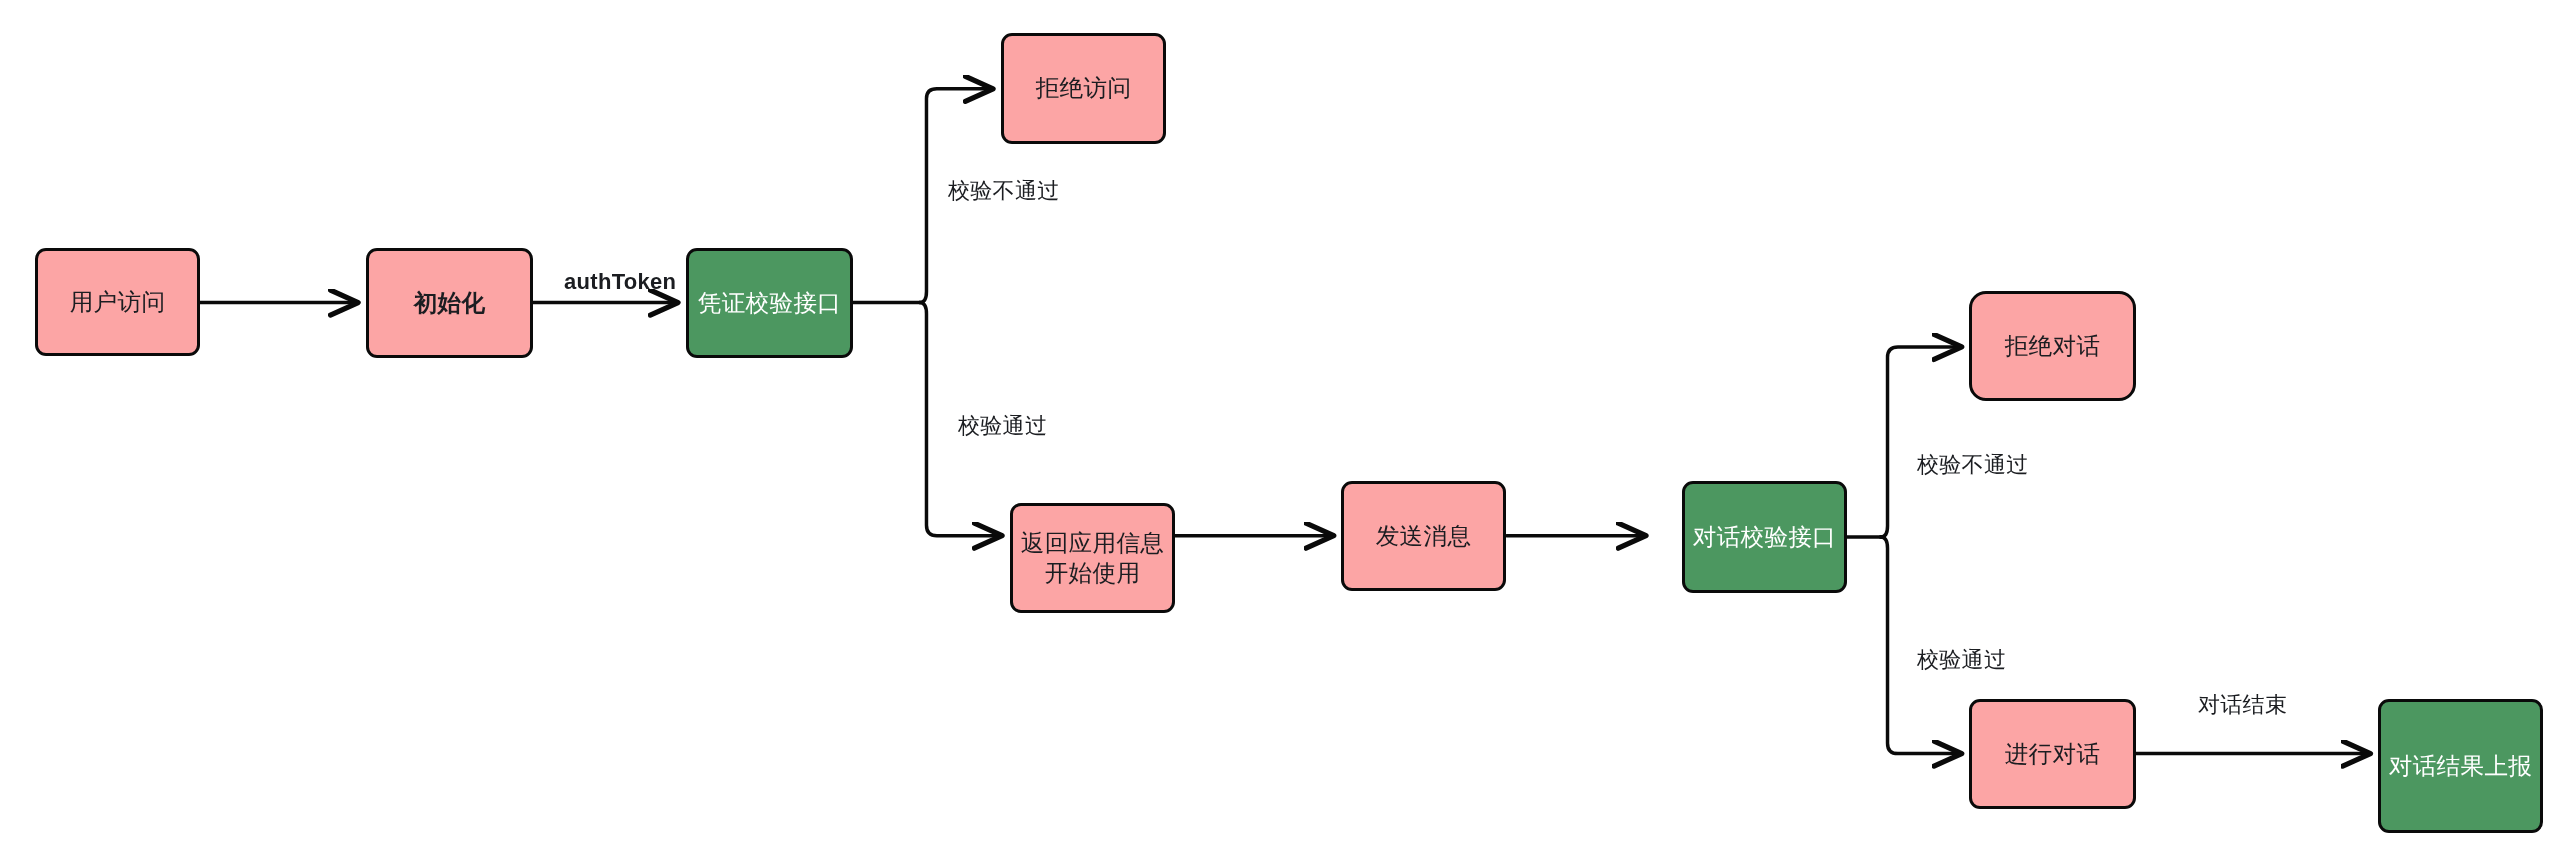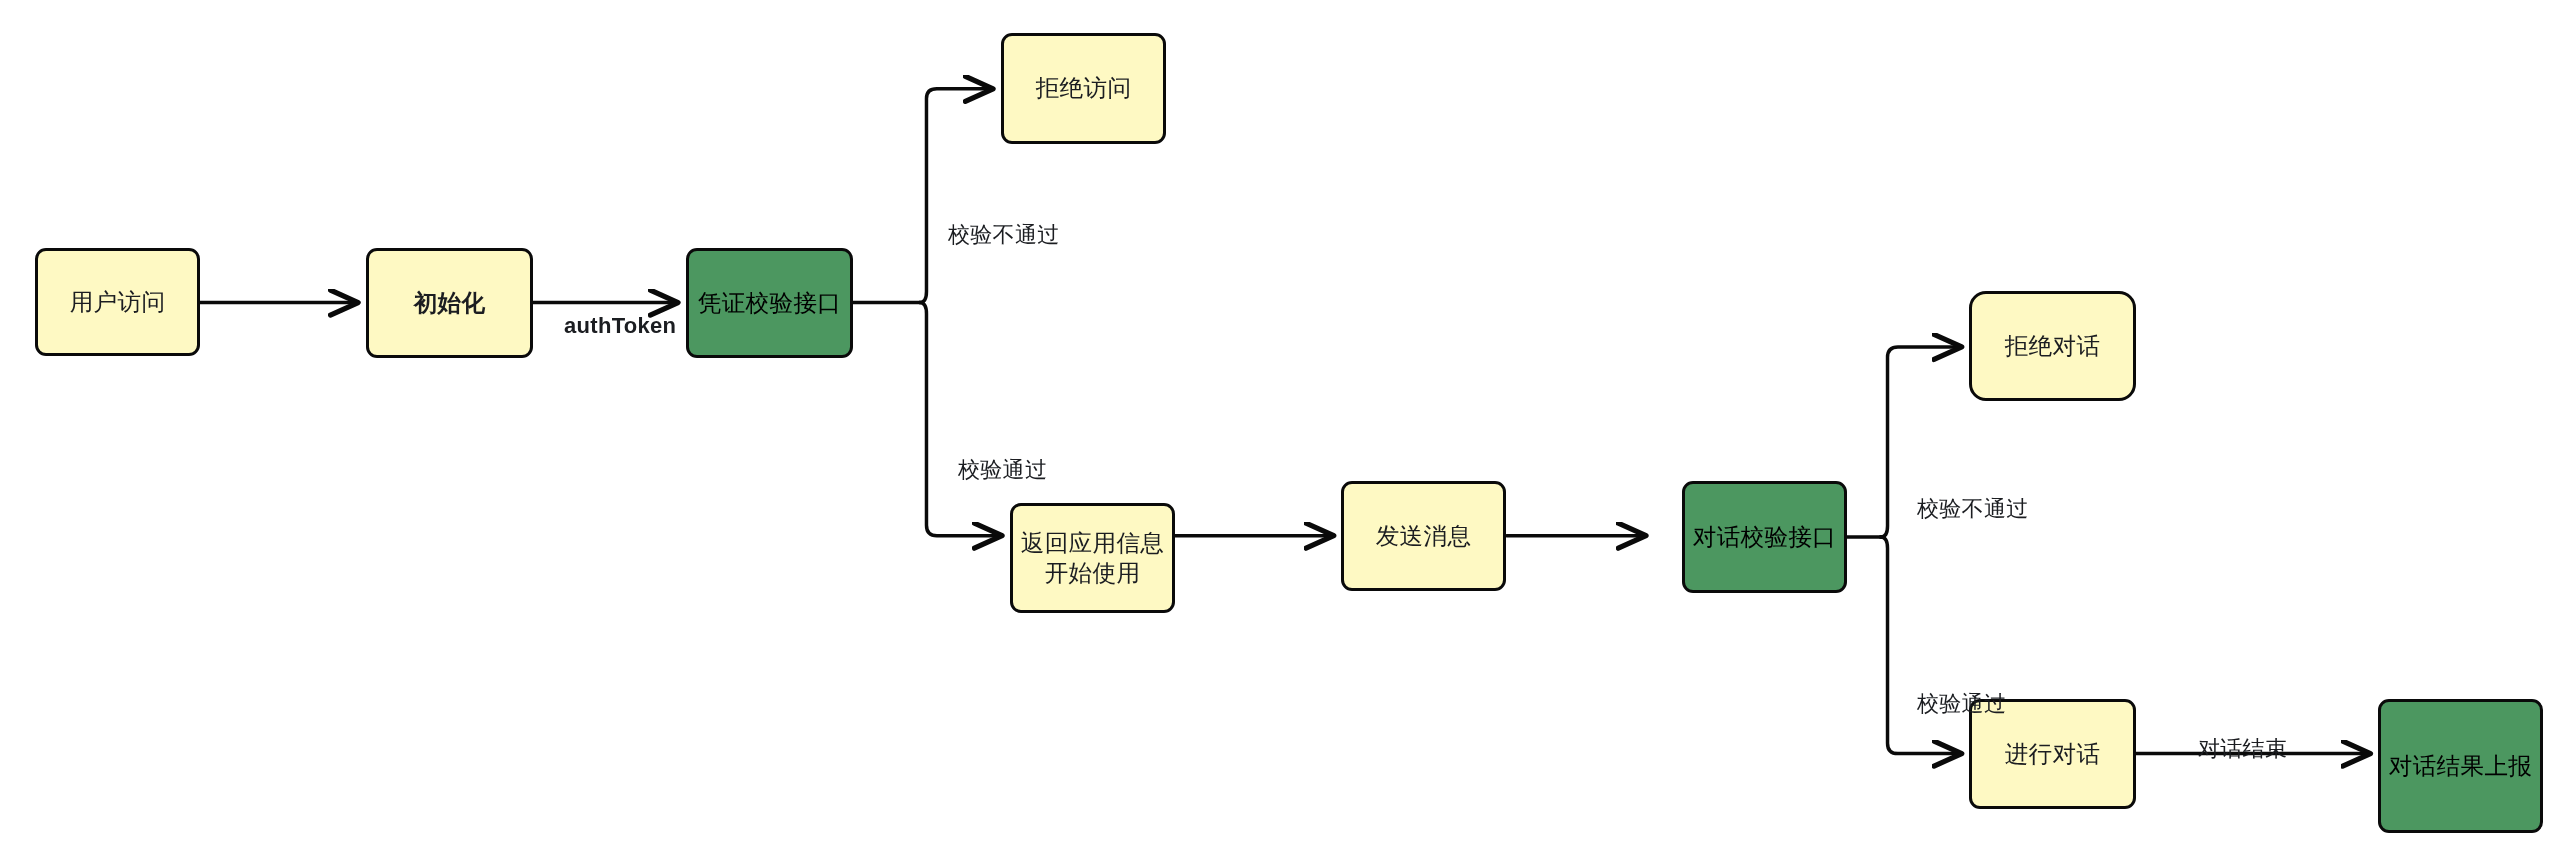--- a/index.html
+++ b/index.html
@@ -34,35 +34,34 @@
     text-align: center;
     border: 3.5px solid #0a0a0a;
     border-radius: 11px;
     font-size: 23.6px;
     line-height: 1.28;
     letter-spacing: 0.3px;
     white-space: pre-line;
     z-index: 2;
   }
   .node.blue {
-    background: #fef9c3;
+    background: #fca5a5;
     color: #1b1d21;
   }
   .node.green {
     background: #4c9760;
-    color: #000000;
+    color: #ffffff;
   }
   .edge-label {
     position: absolute;
     font-size: 22px;
     color: #1b1d21;
     white-space: nowrap;
     letter-spacing: 0.3px;
     z-index: 3;
-    margin-top: 44px;
   }
 </style>
 </head>
 <body>
 
 <div id="canvas">
 
   <svg id="edges" viewBox="0 0 3712 1212" xmlns="http://www.w3.org/2000/svg">
     <defs>
       <marker id="arrowhead" markerWidth="10" markerHeight="10" refX="8.2" refY="4" orient="auto" markerUnits="strokeWidth">

